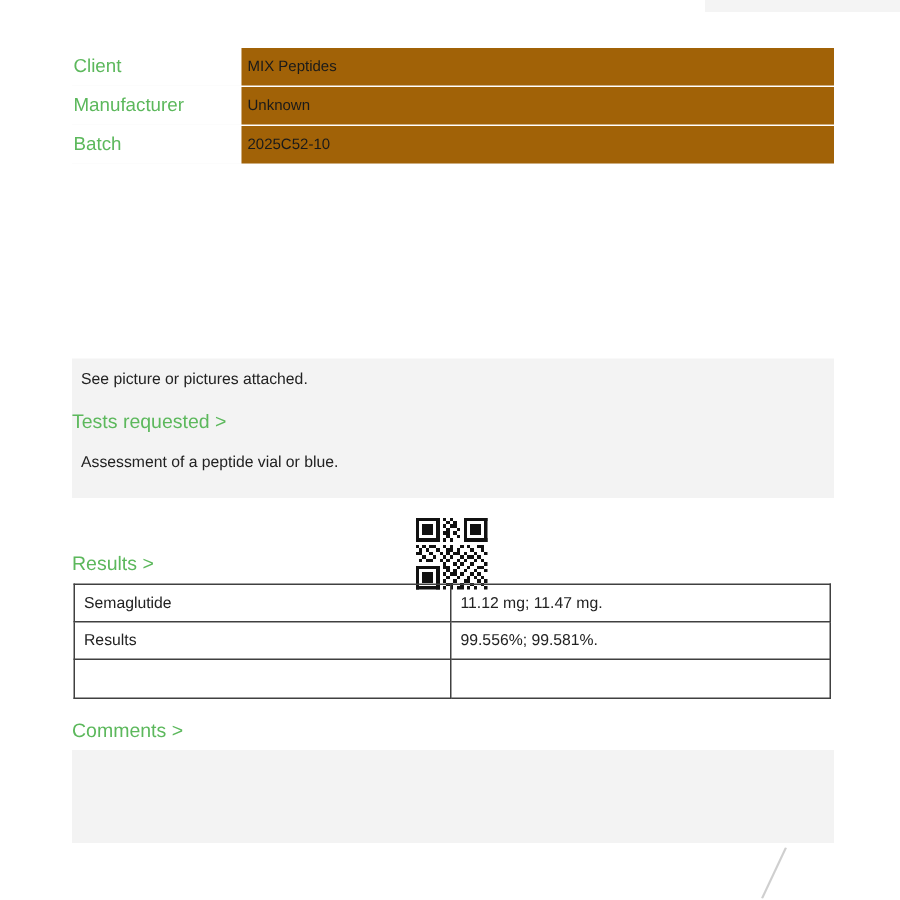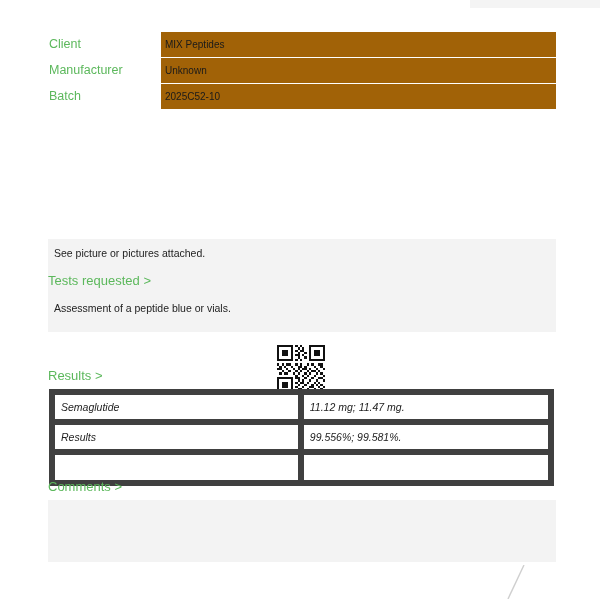--- a/index.html
+++ b/index.html
@@ -110,25 +110,24 @@
   
   .results-table {
     position: absolute;
     top: 357px;
     left: 1px;
     width: 505px;
     border-collapse: collapse;
     font-size: 10.5px;
   }
   .results-table td {
-    border: 6px solid #404040;
+    border: 1px solid #404040;
     height: 20px;
     padding: 2px 6px;
     color: #222222;
-    font-style: italic;
   }
   .results-table td.col-a { width: 249px; }
   .results-table td.col-b { width: 252px; }
   .results-table tr.empty-row td { height: 21px; }
 
   
   .diag {
     position: absolute;
     left: 506px;
     top: 565px;
@@ -157,21 +156,21 @@
       </div>
       <div class="field-row">
         <div class="field-label">Batch</div>
         <div class="field-value">2025C52-10</div>
       </div>
     </div>
 
     <div class="gray-box box-desc">See picture or pictures attached.</div>
 
     <div class="section-heading sec-tests-head">Tests requested &gt;</div>
-    <div class="gray-box box-tests">Assessment of a peptide blue or vials.</div>
+    <div class="gray-box box-tests">Assessment of a peptide vial or blue.</div>
 
     <div class="section-heading sec-results-head">Results &gt;</div>
 
     <div class="qr">
       <svg width="48" height="48" viewBox="0 0 21 21" shape-rendering="crispEdges">
         <rect width="21" height="21" fill="#ffffff"></rect>
         <g fill="#111111">
           <rect x="0" y="0" width="7" height="1"></rect>
             <rect x="0" y="6" width="7" height="1"></rect>
           <rect x="0" y="0" width="1" height="7"></rect>

